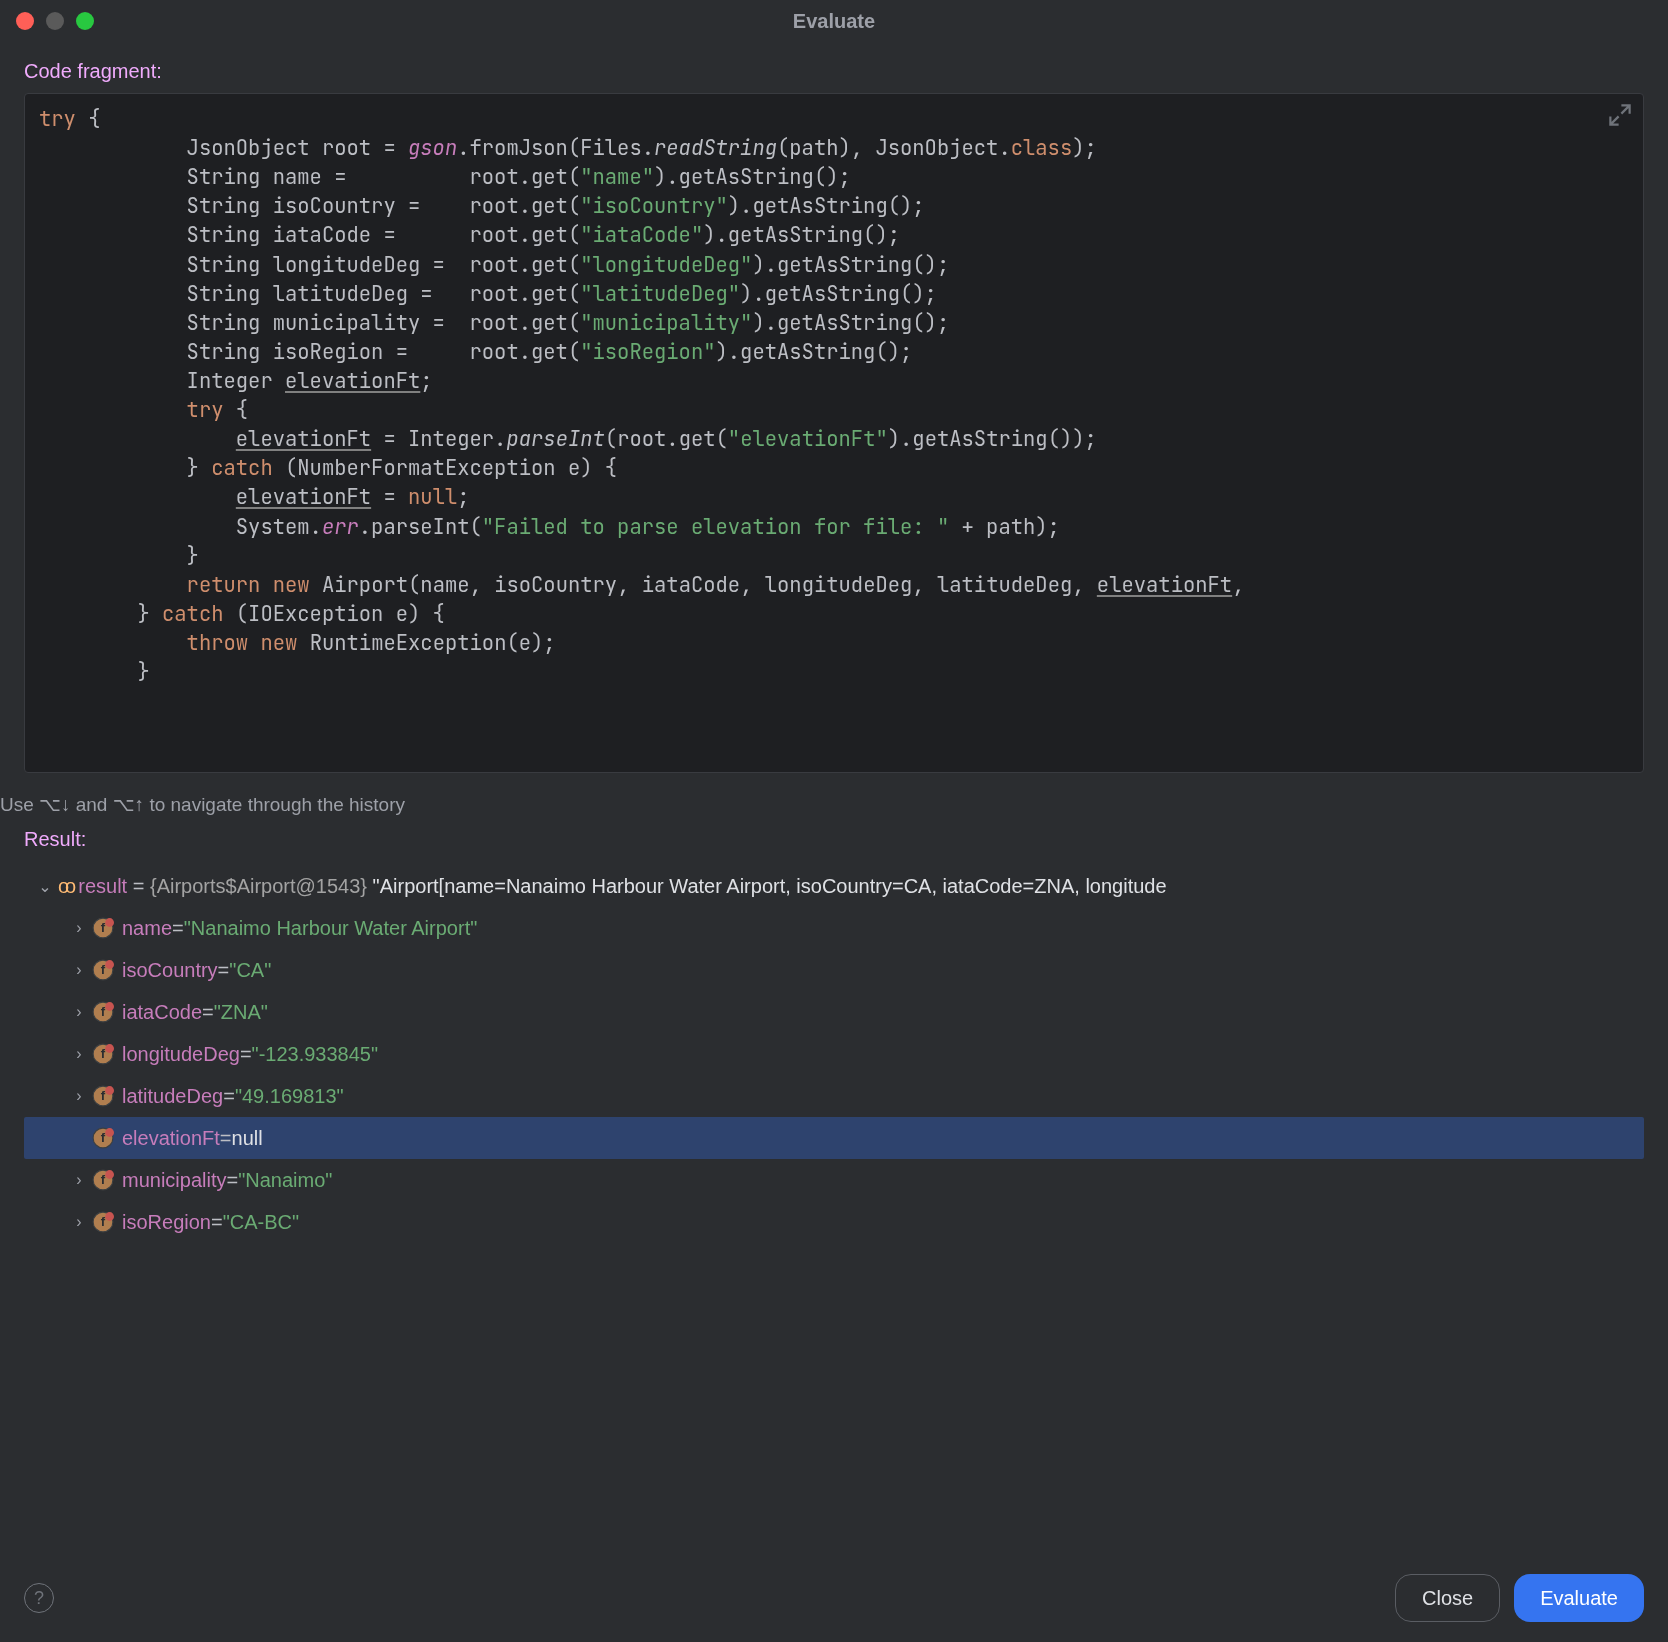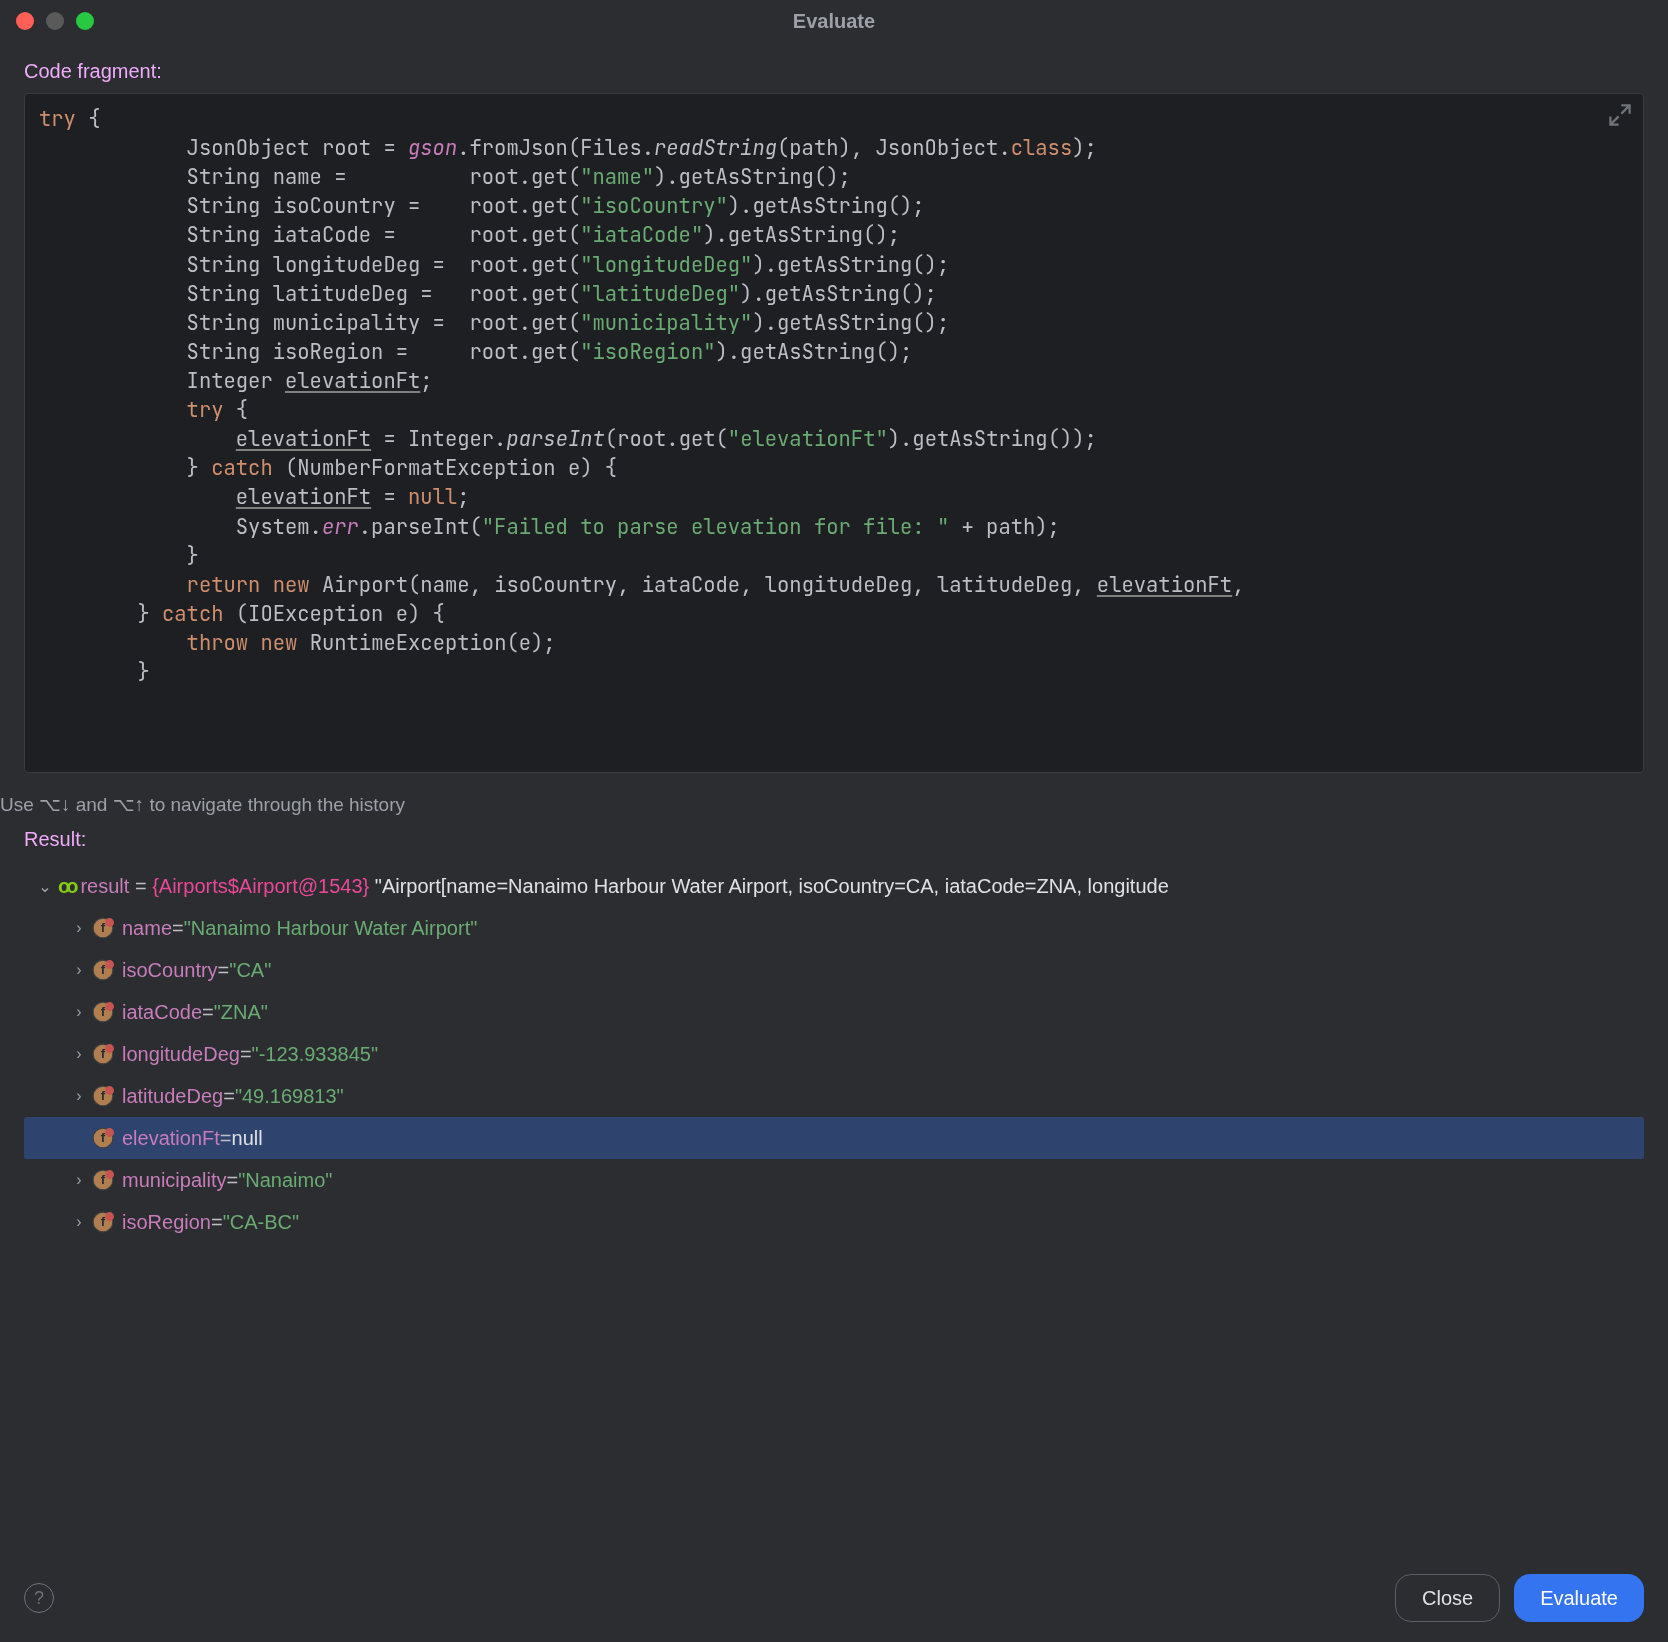--- a/index.html
+++ b/index.html
@@ -95,21 +95,21 @@
     font-size: 16px;
   }
   .indent { display: inline-block; }
   .ficon {
     width: 22px; height: 22px; display: inline-flex; align-items: center; justify-content: center;
     margin-right: 8px;
   }
   .ficon svg { width: 22px; height: 22px; }
   .rname { color: #c77dbb; }
   .eq { color: #bcbec4; }
-  .rgray { color: #ec4899; text-align: right; }
+  .rgray { color: #a3a3a3; text-align: right; }
   .rstr { color: #6aab73; }
   .rwhite { color: #dfe1e5; }
   .footer {
     margin-top: auto;
     display: flex;
     align-items: center;
     padding: 16px 24px 20px 24px;
     gap: 14px;
   }
   .help-icon {
@@ -123,21 +123,21 @@
     padding: 0 26px;
     border-radius: 16px;
     font-size: 20px;
     border: none;
     cursor: pointer;
     display: flex;
     align-items: center;
   }
   .btn-secondary { background: #2b2d30; color: #dfe1e5; border: 1px solid #5a5d63; }
   .btn-primary { background: #3574f0; color: #fff; }
-  .glasses { color: #84cc16; font-size: 20px; margin-right: 6px; letter-spacing: -4px; font-weight: bold; }
+  .glasses { color: #fdba74; font-size: 20px; margin-right: 6px; letter-spacing: -4px; }
 </style>
 </head>
 <body>
 
 <div class="titlebar">
   <div class="traffic-lights">
     <div class="traffic-light tl-red"></div>
     <div class="traffic-light tl-yellow"></div>
     <div class="traffic-light tl-green"></div>
   </div>

